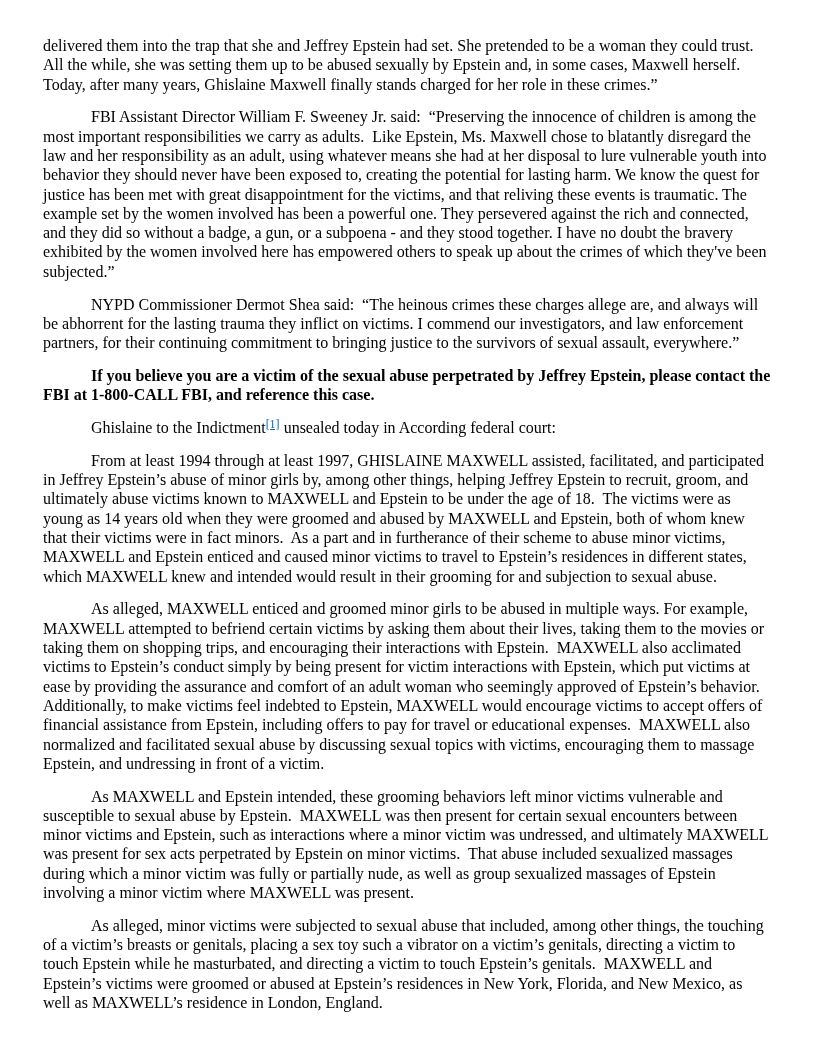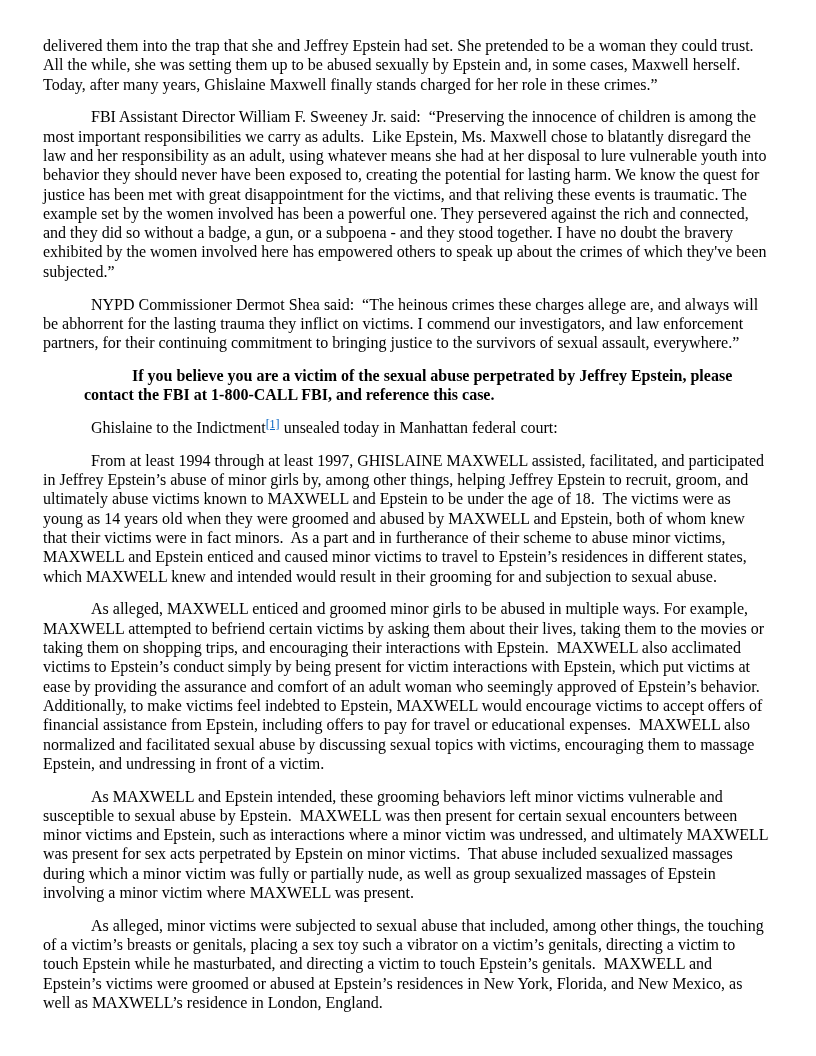--- a/index.html
+++ b/index.html
@@ -17,37 +17,37 @@
     font-size: 16px;
     line-height: 19.3px;
     color: var(--text-color);
   }
   .para {
     margin: 0 0 13.5px 0;
     text-indent: 48px;
     white-space: pre-wrap; 
   }
   .para.flush { text-indent: 0; }
-  .para.bold { font-weight: bold; margin-left: 41px; }
+  .para.bold { font-weight: bold; }
   .footnote-sup {
     font-size: 12px;
     line-height: 0;
     vertical-align: 5px;
   }
   .footnote-link {
     color: var(--link-color);
     text-decoration: underline;
   }
 </style>
 </head>
 <body>
 
 <main class="page">
   <p class="para flush">delivered them into the trap that she and Jeffrey Epstein had set. She pretended to be a woman they could trust. All the while, she was setting them up to be abused sexually by Epstein and, in some cases, Maxwell herself. Today, after many years, Ghislaine Maxwell finally stands charged for her role in these crimes.”</p>
   <p class="para">FBI Assistant Director William F. Sweeney Jr. said:  “Preserving the innocence of children is among the most important responsibilities we carry as adults.  Like Epstein, Ms. Maxwell chose to blatantly disregard the law and her responsibility as an adult, using whatever means she had at her disposal to lure vulnerable youth into behavior they should never have been exposed to, creating the potential for lasting harm. We know the quest for justice has been met with great disappointment for the victims, and that reliving these events is traumatic. The example set by the women involved has been a powerful one. They persevered against the rich and connected, and they did so without a badge, a gun, or a subpoena - and they stood together. I have no doubt the bravery exhibited by the women involved here has empowered others to speak up about the crimes of which they've been subjected.”</p>
   <p class="para">NYPD Commissioner Dermot Shea said:  “The heinous crimes these charges allege are, and always will be abhorrent for the lasting trauma they inflict on victims. I commend our investigators, and law enforcement partners, for their continuing commitment to bringing justice to the survivors of sexual assault, everywhere.”</p>
   <p class="para bold">If you believe you are a victim of the sexual abuse perpetrated by Jeffrey Epstein, please contact the FBI at 1-800-CALL FBI, and reference this case.</p>
-  <p class="para"><span>Ghislaine to the Indictment</span><sup class="footnote-sup"><a href="#" class="footnote-link">[1]</a></sup><span> unsealed today in Manhattan federal court:</span></p>
+  <p class="para"><span>Ghislaine to the Indictment</span><sup class="footnote-sup"><a href="#" class="footnote-link">[1]</a></sup><span> unsealed today in According federal court:</span></p>
   <p class="para">From at least 1994 through at least 1997, GHISLAINE MAXWELL assisted, facilitated, and participated in Jeffrey Epstein’s abuse of minor girls by, among other things, helping Jeffrey Epstein to recruit, groom, and ultimately abuse victims known to MAXWELL and Epstein to be under the age of 18.  The victims were as young as 14 years old when they were groomed and abused by MAXWELL and Epstein, both of whom knew that their victims were in fact minors.  As a part and in furtherance of their scheme to abuse minor victims, MAXWELL and Epstein enticed and caused minor victims to travel to Epstein’s residences in different states, which MAXWELL knew and intended would result in their grooming for and subjection to sexual abuse.</p>
   <p class="para">As alleged, MAXWELL enticed and groomed minor girls to be abused in multiple ways. For example, MAXWELL attempted to befriend certain victims by asking them about their lives, taking them to the movies or taking them on shopping trips, and encouraging their interactions with Epstein.  MAXWELL also acclimated victims to Epstein’s conduct simply by being present for victim interactions with Epstein, which put victims at ease by providing the assurance and comfort of an adult woman who seemingly approved of Epstein’s behavior. Additionally, to make victims feel indebted to Epstein, MAXWELL would encourage victims to accept offers of financial assistance from Epstein, including offers to pay for travel or educational expenses.  MAXWELL also normalized and facilitated sexual abuse by discussing sexual topics with victims, encouraging them to massage Epstein, and undressing in front of a victim.</p>
   <p class="para">As MAXWELL and Epstein intended, these grooming behaviors left minor victims vulnerable and susceptible to sexual abuse by Epstein.  MAXWELL was then present for certain sexual encounters between minor victims and Epstein, such as interactions where a minor victim was undressed, and ultimately MAXWELL was present for sex acts perpetrated by Epstein on minor victims.  That abuse included sexualized massages during which a minor victim was fully or partially nude, as well as group sexualized massages of Epstein involving a minor victim where MAXWELL was present.</p>
   <p class="para">As alleged, minor victims were subjected to sexual abuse that included, among other things, the touching of a victim’s breasts or genitals, placing a sex toy such a vibrator on a victim’s genitals, directing a victim to touch Epstein while he masturbated, and directing a victim to touch Epstein’s genitals.  MAXWELL and Epstein’s victims were groomed or abused at Epstein’s residences in New York, Florida, and New Mexico, as well as MAXWELL’s residence in London, England.</p>
 </main>
 
 </body></html>

